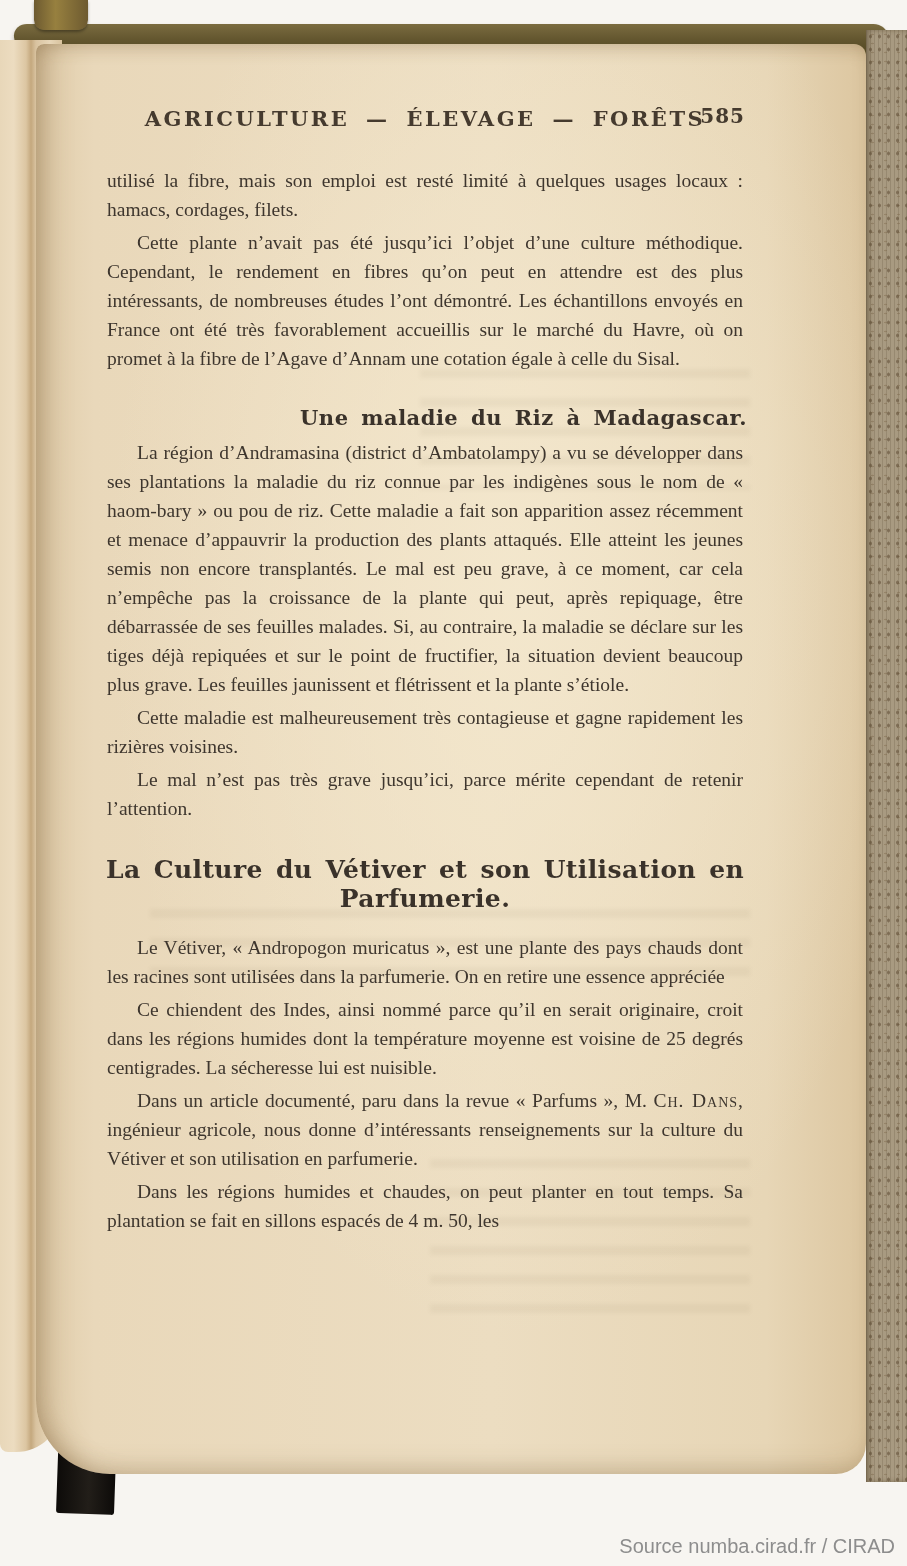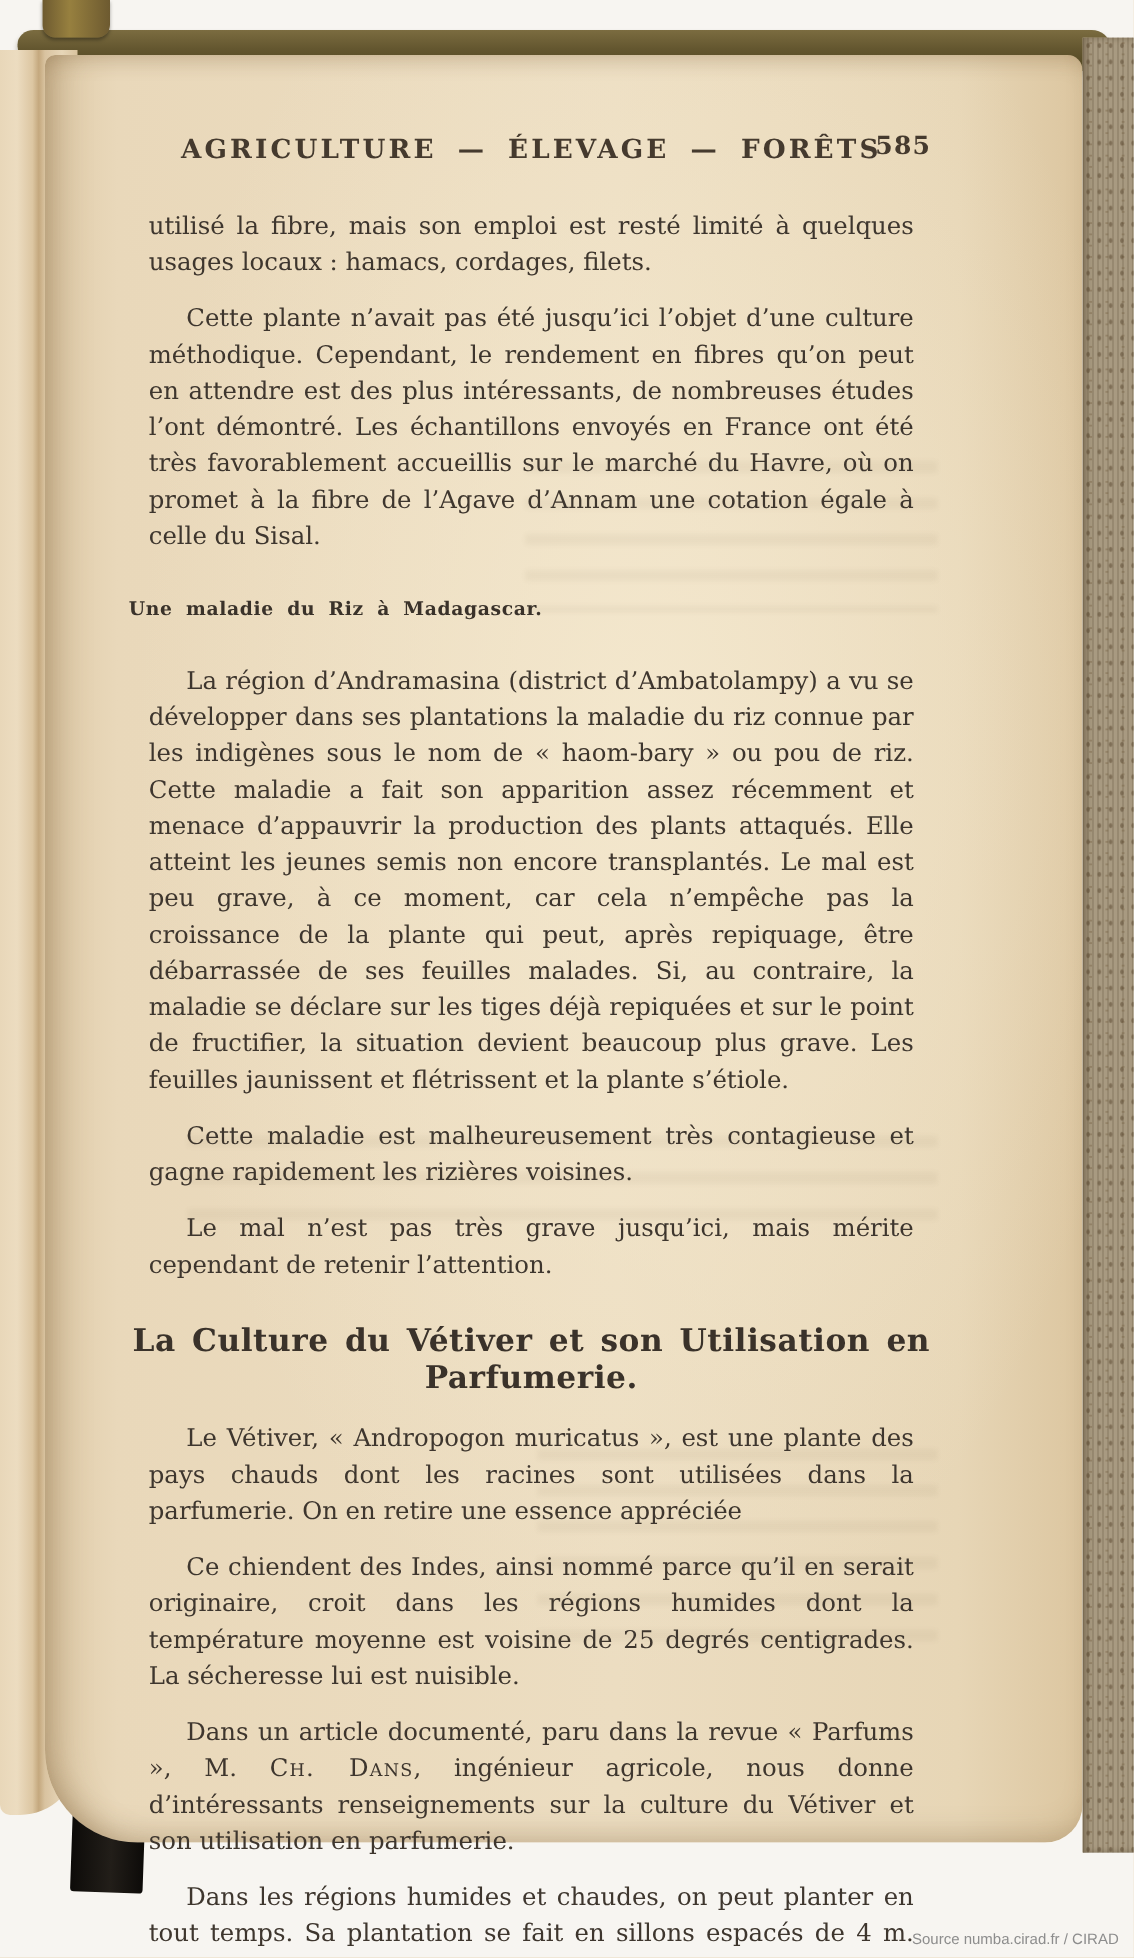--- a/index.html
+++ b/index.html
@@ -88,37 +88,37 @@
     text-align:center;
   }
   .running-title{
     font-size:21px;letter-spacing:2.5px;word-spacing:7px;
     color:#453a2e;font-weight:600;
   }
   .page-number{
     position:absolute;right:2px;top:-2px;
     font-size:20px;letter-spacing:1px;color:#453a2e;font-weight:600;
   }
-  .text-block p{margin:16px;}
+  .text-block p{margin:4px;font-family:Liberation Serif, serif;}
   .text-block p.indent{text-indent:30px;}
   h2{font-weight:bold;color:#3a322a;}
   h2.h-center{
-    font-size:15px;text-align:left;
-    margin:30px 0 28px;letter-spacing:.5px;word-spacing:5px;
+    font-size:21px;text-align:right;
+    margin:30px 0 6px;letter-spacing:.5px;word-spacing:5px;
   }
   h2.h-left{
     font-size:25px;text-align:center;
     margin:32px 0 20px;letter-spacing:.4px;word-spacing:4px;
   }
   .sc{font-variant:small-caps;letter-spacing:1px;}
   
   .watermark{
     position:absolute;right:12px;bottom:8px;
     font-family:"Liberation Sans", sans-serif;
-    font-size:12px;color:#8d8d8d;
+    font-size:20px;color:#8d8d8d;
     z-index:7;
   }
 </style>
 </head>
 <body>
 
 <div class="ribbon"></div>
 <div class="cover-top"></div>
 <div class="clasp"></div>
 <div class="page-stack-left"></div>
@@ -132,21 +132,21 @@
   <div class="running-header">
     <span class="running-title">AGRICULTURE — ÉLEVAGE — FORÊTS</span>
     <span class="page-number">585</span>
   </div>
   <div id="page-body">
       <p class="">utilisé la fibre, mais son emploi est resté limité à quelques usages locaux : hamacs, cordages, filets.</p>
       <p class="indent">Cette plante n’avait pas été jusqu’ici l’objet d’une culture méthodique. Cependant, le rendement en fibres qu’on peut en attendre est des plus intéressants, de nombreuses études l’ont démontré. Les échantillons envoyés en France ont été très favorablement accueillis sur le marché du Havre, où on promet à la fibre de l’Agave d’Annam une cotation égale à celle du Sisal.</p>
       <h2 class="h-center">Une maladie du Riz à Madagascar.</h2>
       <p class="indent">La région d’Andramasina (district d’Ambatolampy) a vu se développer dans ses plantations la maladie du riz connue par les indigènes sous le nom de « haom-bary » ou pou de riz. Cette maladie a fait son apparition assez récemment et menace d’appauvrir la production des plants attaqués. Elle atteint les jeunes semis non encore transplantés. Le mal est peu grave, à ce moment, car cela n’empêche pas la croissance de la plante qui peut, après repiquage, être débarrassée de ses feuilles malades. Si, au contraire, la maladie se déclare sur les tiges déjà repiquées et sur le point de fructifier, la situation devient beaucoup plus grave. Les feuilles jaunissent et flétrissent et la plante s’étiole.</p>
       <p class="indent">Cette maladie est malheureusement très contagieuse et gagne rapidement les rizières voisines.</p>
-      <p class="indent">Le mal n’est pas très grave jusqu’ici, mais mérite cependant de retenir l’attention.</p>
+      <p class="indent">Le mal n’est pas très grave jusqu’ici, parce mérite cependant de retenir l’attention.</p>
       <h2 class="h-left">La Culture du Vétiver et son Utilisation en Parfumerie.</h2>
       <p class="indent">Le Vétiver, « Andropogon muricatus », est une plante des pays chauds dont les racines sont utilisées dans la parfumerie. On en retire une essence appréciée</p>
       <p class="indent">Ce chiendent des Indes, ainsi nommé parce qu’il en serait originaire, croit dans les régions humides dont la température moyenne est voisine de 25 degrés centigrades. La sécheresse lui est nuisible.</p>
       <p class="indent"><span>Dans un article documenté, paru dans la revue « Parfums », M. </span><span class="sc">Ch. Dans</span><span>, ingénieur agricole, nous donne d’intéressants renseignements sur la culture du Vétiver et son utilisation en parfumerie.</span></p>
       <p class="indent">Dans les régions humides et chaudes, on peut planter en tout temps. Sa plantation se fait en sillons espacés de 4 m. 50, les</p>
     </div>
 </div>
 
 <div class="watermark">Source numba.cirad.fr / CIRAD</div>
 

